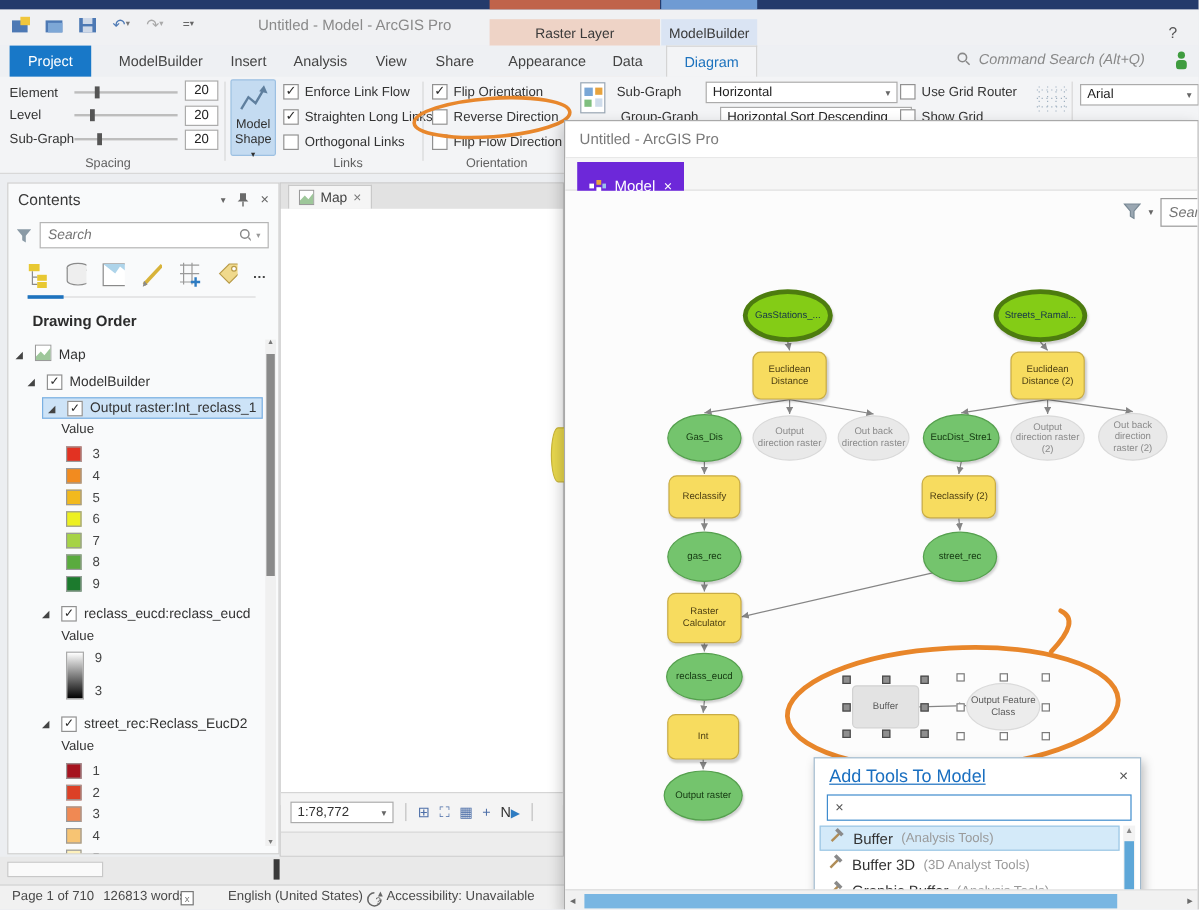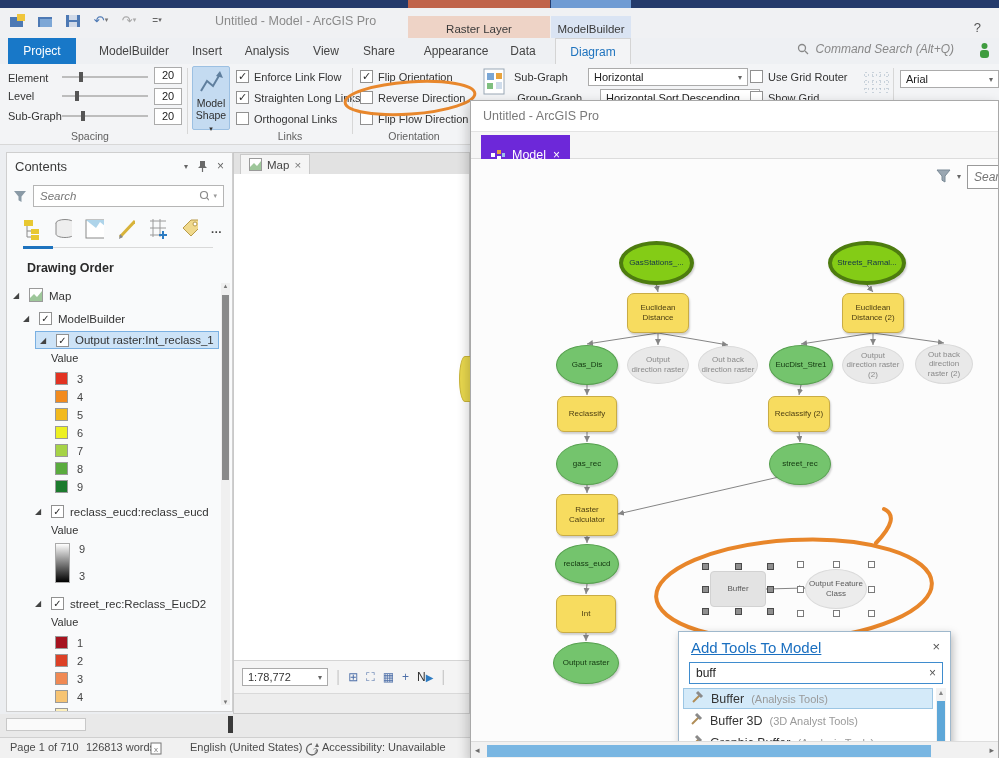--- a/index.html
+++ b/index.html
@@ -615,21 +615,20 @@
         <span style="font-size:8px;color:#666;">▾</span>
       </div>
       <div id="mv-search">
         <input placeholder="Search" style="">
       </div>
 
       <div id="add-tools">
         <div id="at-title">Add Tools To Model</div>
         <div id="at-close">×</div>
         <div id="at-search">
-          <input value="buff" style="">
           <span style="color:#555;font-size:12px;">×</span>
         </div>
         <div id="at-list">
             <div class="at-item sel" style="top: 56px;">
               <span><svg width="14" height="14">
                   <line x1="3" y1="12" x2="10" y2="5" stroke="#b08d57" stroke-width="2"></line>
                   <line x1="7" y1="2" x2="12" y2="7" stroke="#8a8a8a" stroke-width="3"></line>
                 </svg></span>
               <span class="at-name">Buffer</span>
               <span class="at-cat">(Analysis Tools)</span>

